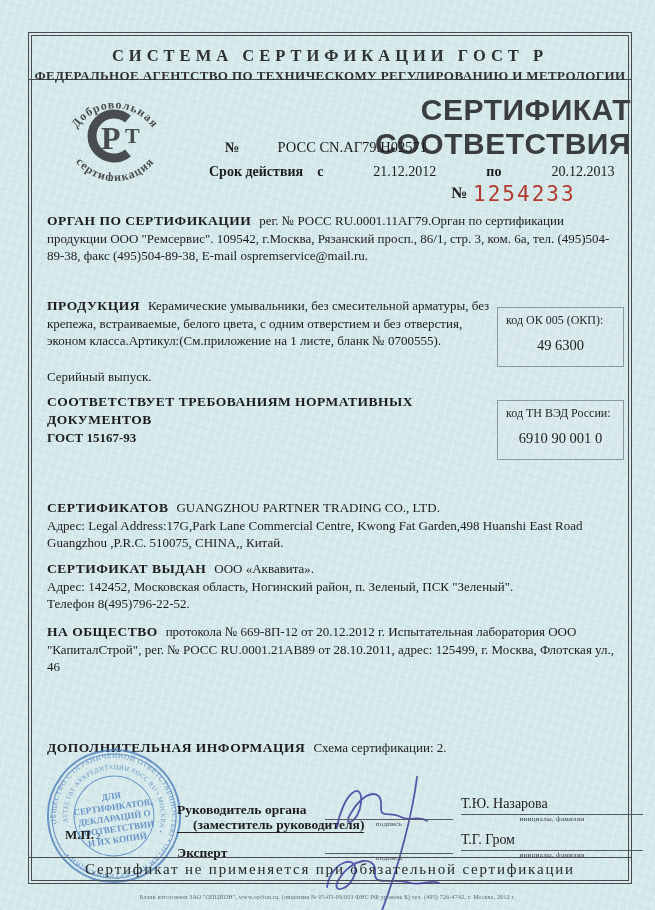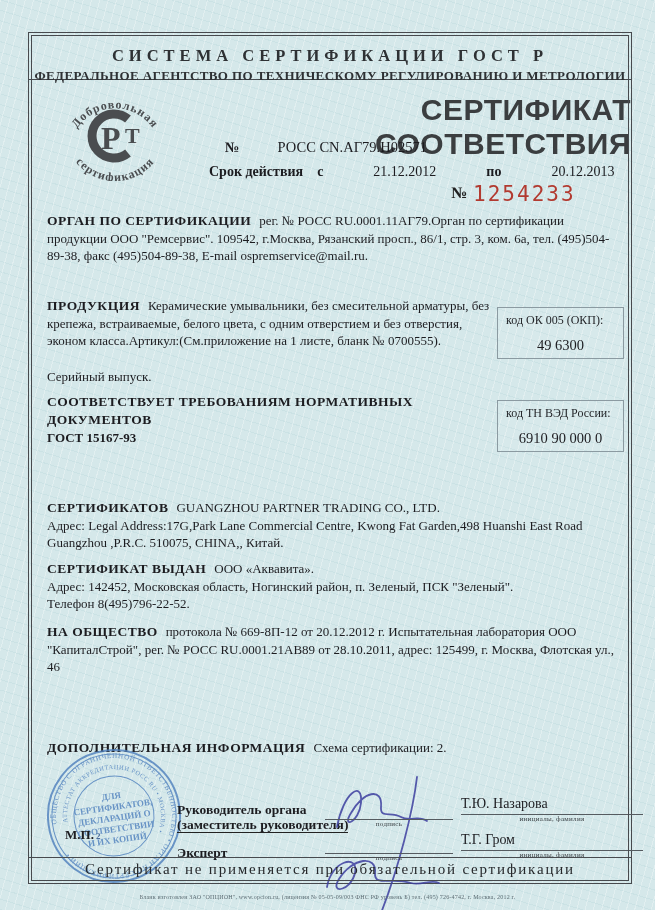--- a/index.html
+++ b/index.html
@@ -59,34 +59,34 @@
   .sec-production   { left:18px; top:264px; width:452px; }
   .sec-serial       { left:18px; top:336px; width:452px; font-size:13px; }
   .sec-conforms     { left:18px; top:360px; width:440px; }
   .sec-conforms .gost { font-weight:bold; }
   .sec-manufacturer { left:18px; top:466px; width:578px; }
   .sec-issued       { left:18px; top:527px; width:578px; }
   .sec-basis        { left:18px; top:590px; width:578px; }
   .sec-additional   { left:18px; top:706px; width:578px; }
 
   .code-box {
-    left:468px; width:127px; height:52px;
+    left:468px; width:127px; height:60px;
     border:1px solid #8b9aa1; background:rgba(255,255,255,.06);
     padding:5px 8px; box-sizing:border-box;
   }
   .okp-box   { top:274px; }
   .tnved-box { top:367px; }
   .code-box .cb-label { font-size:12px; color:#24262a; }
   .code-box .cb-value { margin-top:9px; text-align:center; font-size:14.5px; }
 
   
   .mp { left:36px; top:794px; font-size:13px; font-weight:bold; }
   .mp .mp2 { font-size:9px; color:#4d6f9e; margin-left:2px; }
   .sig-label1 { left:148px; top:770px; font-size:13.5px; font-weight:bold; line-height:1.1; }
-  .sig-label1 .ul { border-bottom:1.2px solid #222; }
+  .sig-label1 .ul { border-bottom:1.2px solid #222;padding-left:16px; }
   .sig-label2 { left:148px; top:812px; font-size:13.5px; font-weight:bold; }
   .sigline { width:128px; }
   .sigline .rule { border-top:1px solid #555b60; }
   .cap { font-size:7px; color:#3c4246; text-align:center; letter-spacing:.3px; }
   .sigline1 { left:296px; top:786px; }
   .sigline2 { left:296px; top:820px; }
   .name-block { width:182px; font-size:14px; }
   .name-block .rule { border-top:1px solid #555b60; margin-top:2px; }
   .name1 { left:432px; top:763px; }
   .name2 { left:432px; top:799px; }
@@ -162,21 +162,21 @@
       <div class="cb-value">49 6300</div>
     </div>
 
     <p class="abs sec sec-conforms">
       <span class="lbl">СООТВЕТСТВУЕТ ТРЕБОВАНИЯМ НОРМАТИВНЫХ ДОКУМЕНТОВ</span><br>
       <span class="gost">ГОСТ 15167-93</span>
     </p>
 
     <div class="abs code-box tnved-box">
       <div class="cb-label">код ТН ВЭД России:</div>
-      <div class="cb-value">6910 90 000 0</div>
+      <div class="cb-value">6910 90 001 0</div>
     </div>
 
     <p class="abs sec sec-manufacturer">
       <span class="lbl">СЕРТИФИКАТОВ</span><span>GUANGZHOU PARTNER TRADING CO., LTD.</span><br>
       <span>Адрес: Legal Address:17G,Park Lane Commercial Centre, Kwong Fat Garden,498 Huanshi East Road Guangzhou ,P.R.C. 510075, CHINA,, Китай.</span>
     </p>
 
     <p class="abs sec sec-issued">
       <span class="lbl">СЕРТИФИКАТ ВЫДАН</span><span>ООО «Аквавита».</span><br>
       <span>Адрес: 142452, Московская область, Ногинский район, п. Зеленый, ПСК "Зеленый".</span><br>

